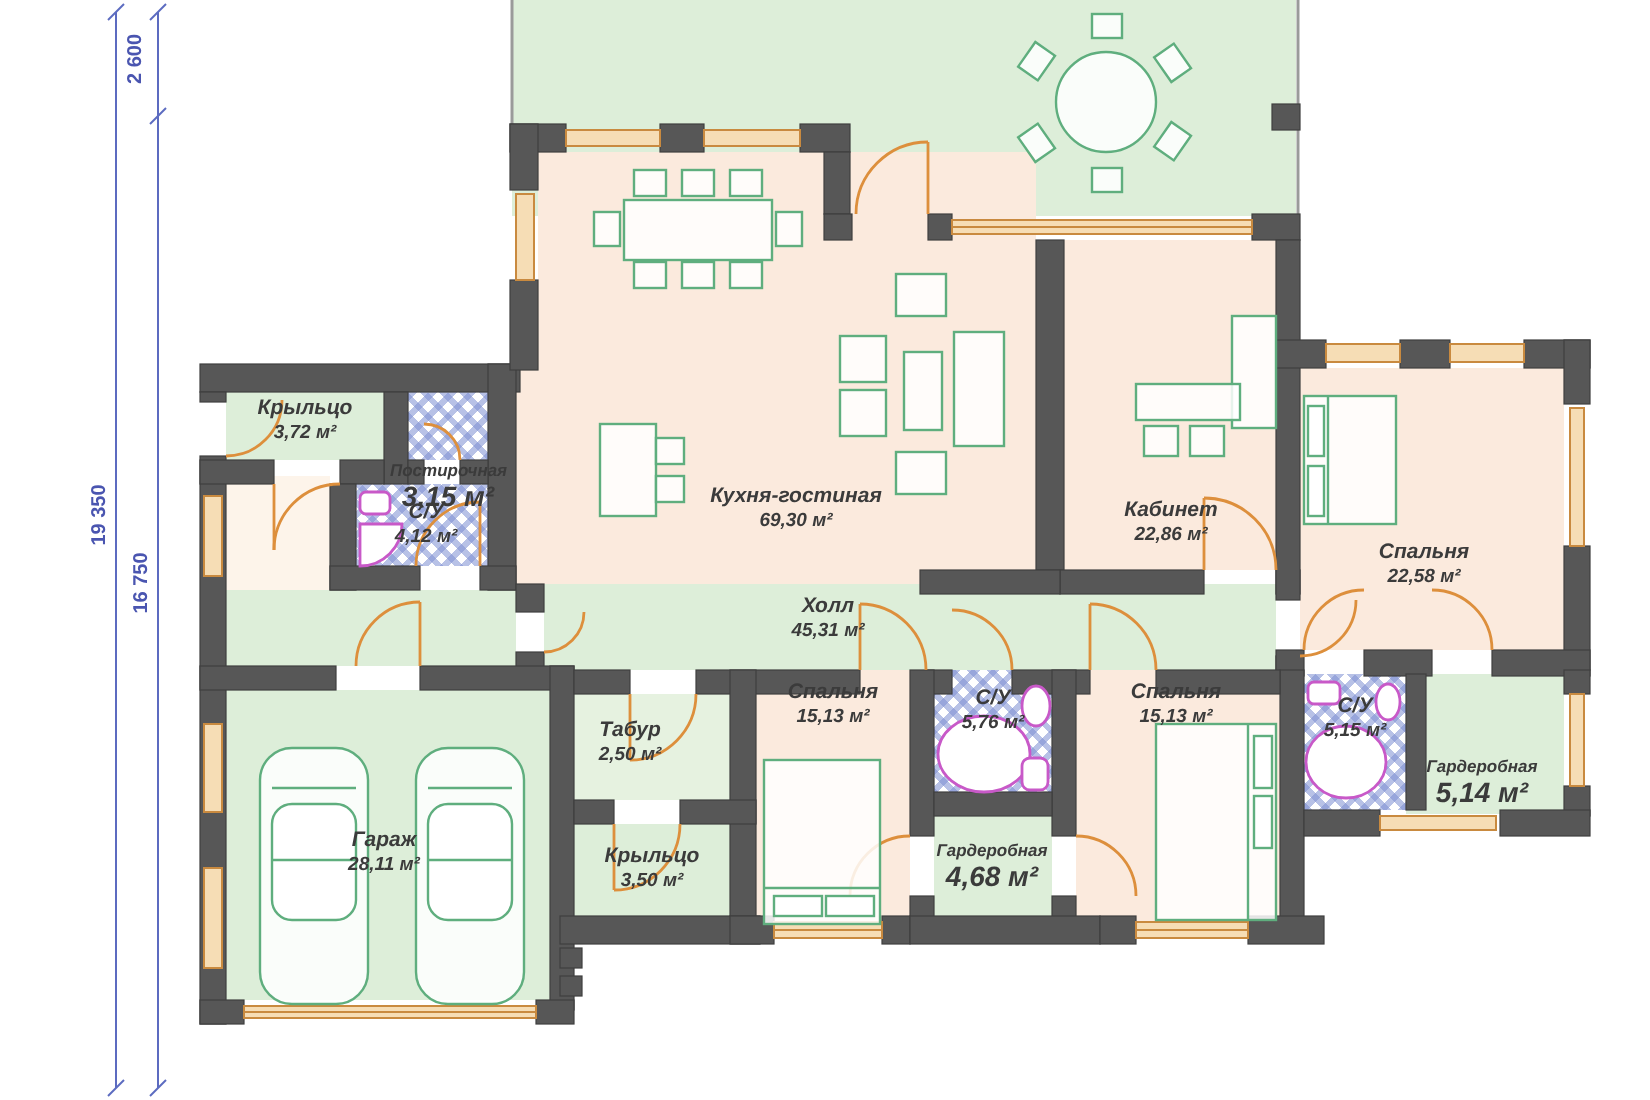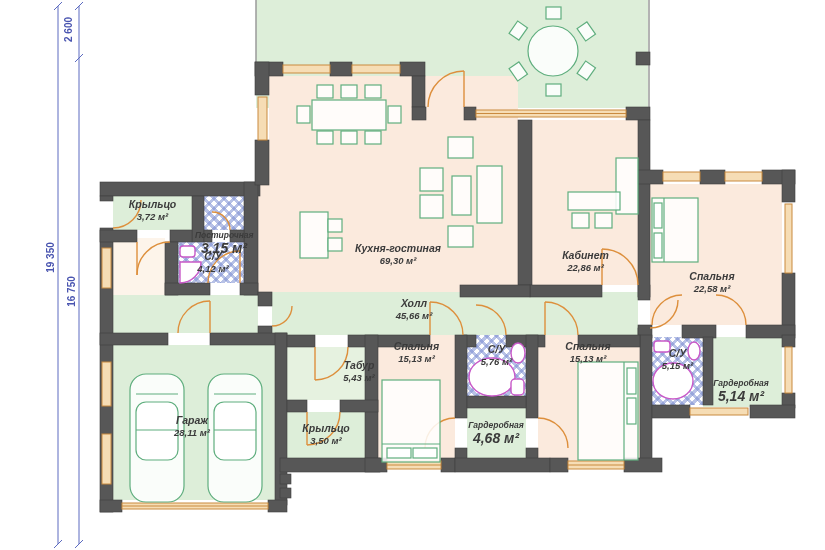--- a/index.html
+++ b/index.html
@@ -261,25 +261,25 @@
     <span>Кабинет</span><div class="a">22,86 м²</div></div>
   <div class="lbl" style="left:662px;top:270px;width:100px;">
     <span>Спальня</span><div class="a">22,58 м²</div></div>
   <div class="lbl" style="left:113px;top:198px;width:79px;">
     <span>Крыльцо</span><div class="a">3,72 м²</div></div>
   <div class="lbl sm" style="left:195px;top:199px;width:58px;margin-top:31px;">
     <span>Постирочная</span><div class="a">3,15 м²</div></div>
   <div class="lbl" style="left:184px;top:250px;width:58px;">
     <span>С/У</span><div class="a">4,12 м²</div></div>
   <div class="lbl" style="left:368px;top:297px;width:92px;">
-    <span>Холл</span><div class="a">45,66 м²</div></div>
+    <span>Холл</span><div class="a">45,31 м²</div></div>
   <div class="lbl" style="left:148px;top:414px;width:88px;">
     <span>Гараж</span><div class="a">28,11 м²</div></div>
-  <div class="lbl" style="left:289px;top:359px;width:52px;padding-left:44px;">
-    <span>Табур</span><div class="a">5,43 м²</div></div>
+  <div class="lbl" style="left:289px;top:359px;width:52px;">
+    <span>Табур</span><div class="a">2,50 м²</div></div>
   <div class="lbl" style="left:289px;top:422px;width:74px;">
     <span>Крыльцо</span><div class="a">3,50 м²</div></div>
   <div class="lbl" style="left:378px;top:340px;width:77px;">
     <span>Спальня</span><div class="a">15,13 м²</div></div>
   <div class="lbl" style="left:467px;top:343px;width:59px;">
     <span>С/У</span><div class="a">5,76 м²</div></div>
   <div class="lbl sm" style="left:460px;top:420px;width:72px;">
     <span>Гардеробная</span><div class="a">4,68 м²</div></div>
   <div class="lbl" style="left:538px;top:340px;width:100px;">
     <span>Спальня</span><div class="a">15,13 м²</div></div>

